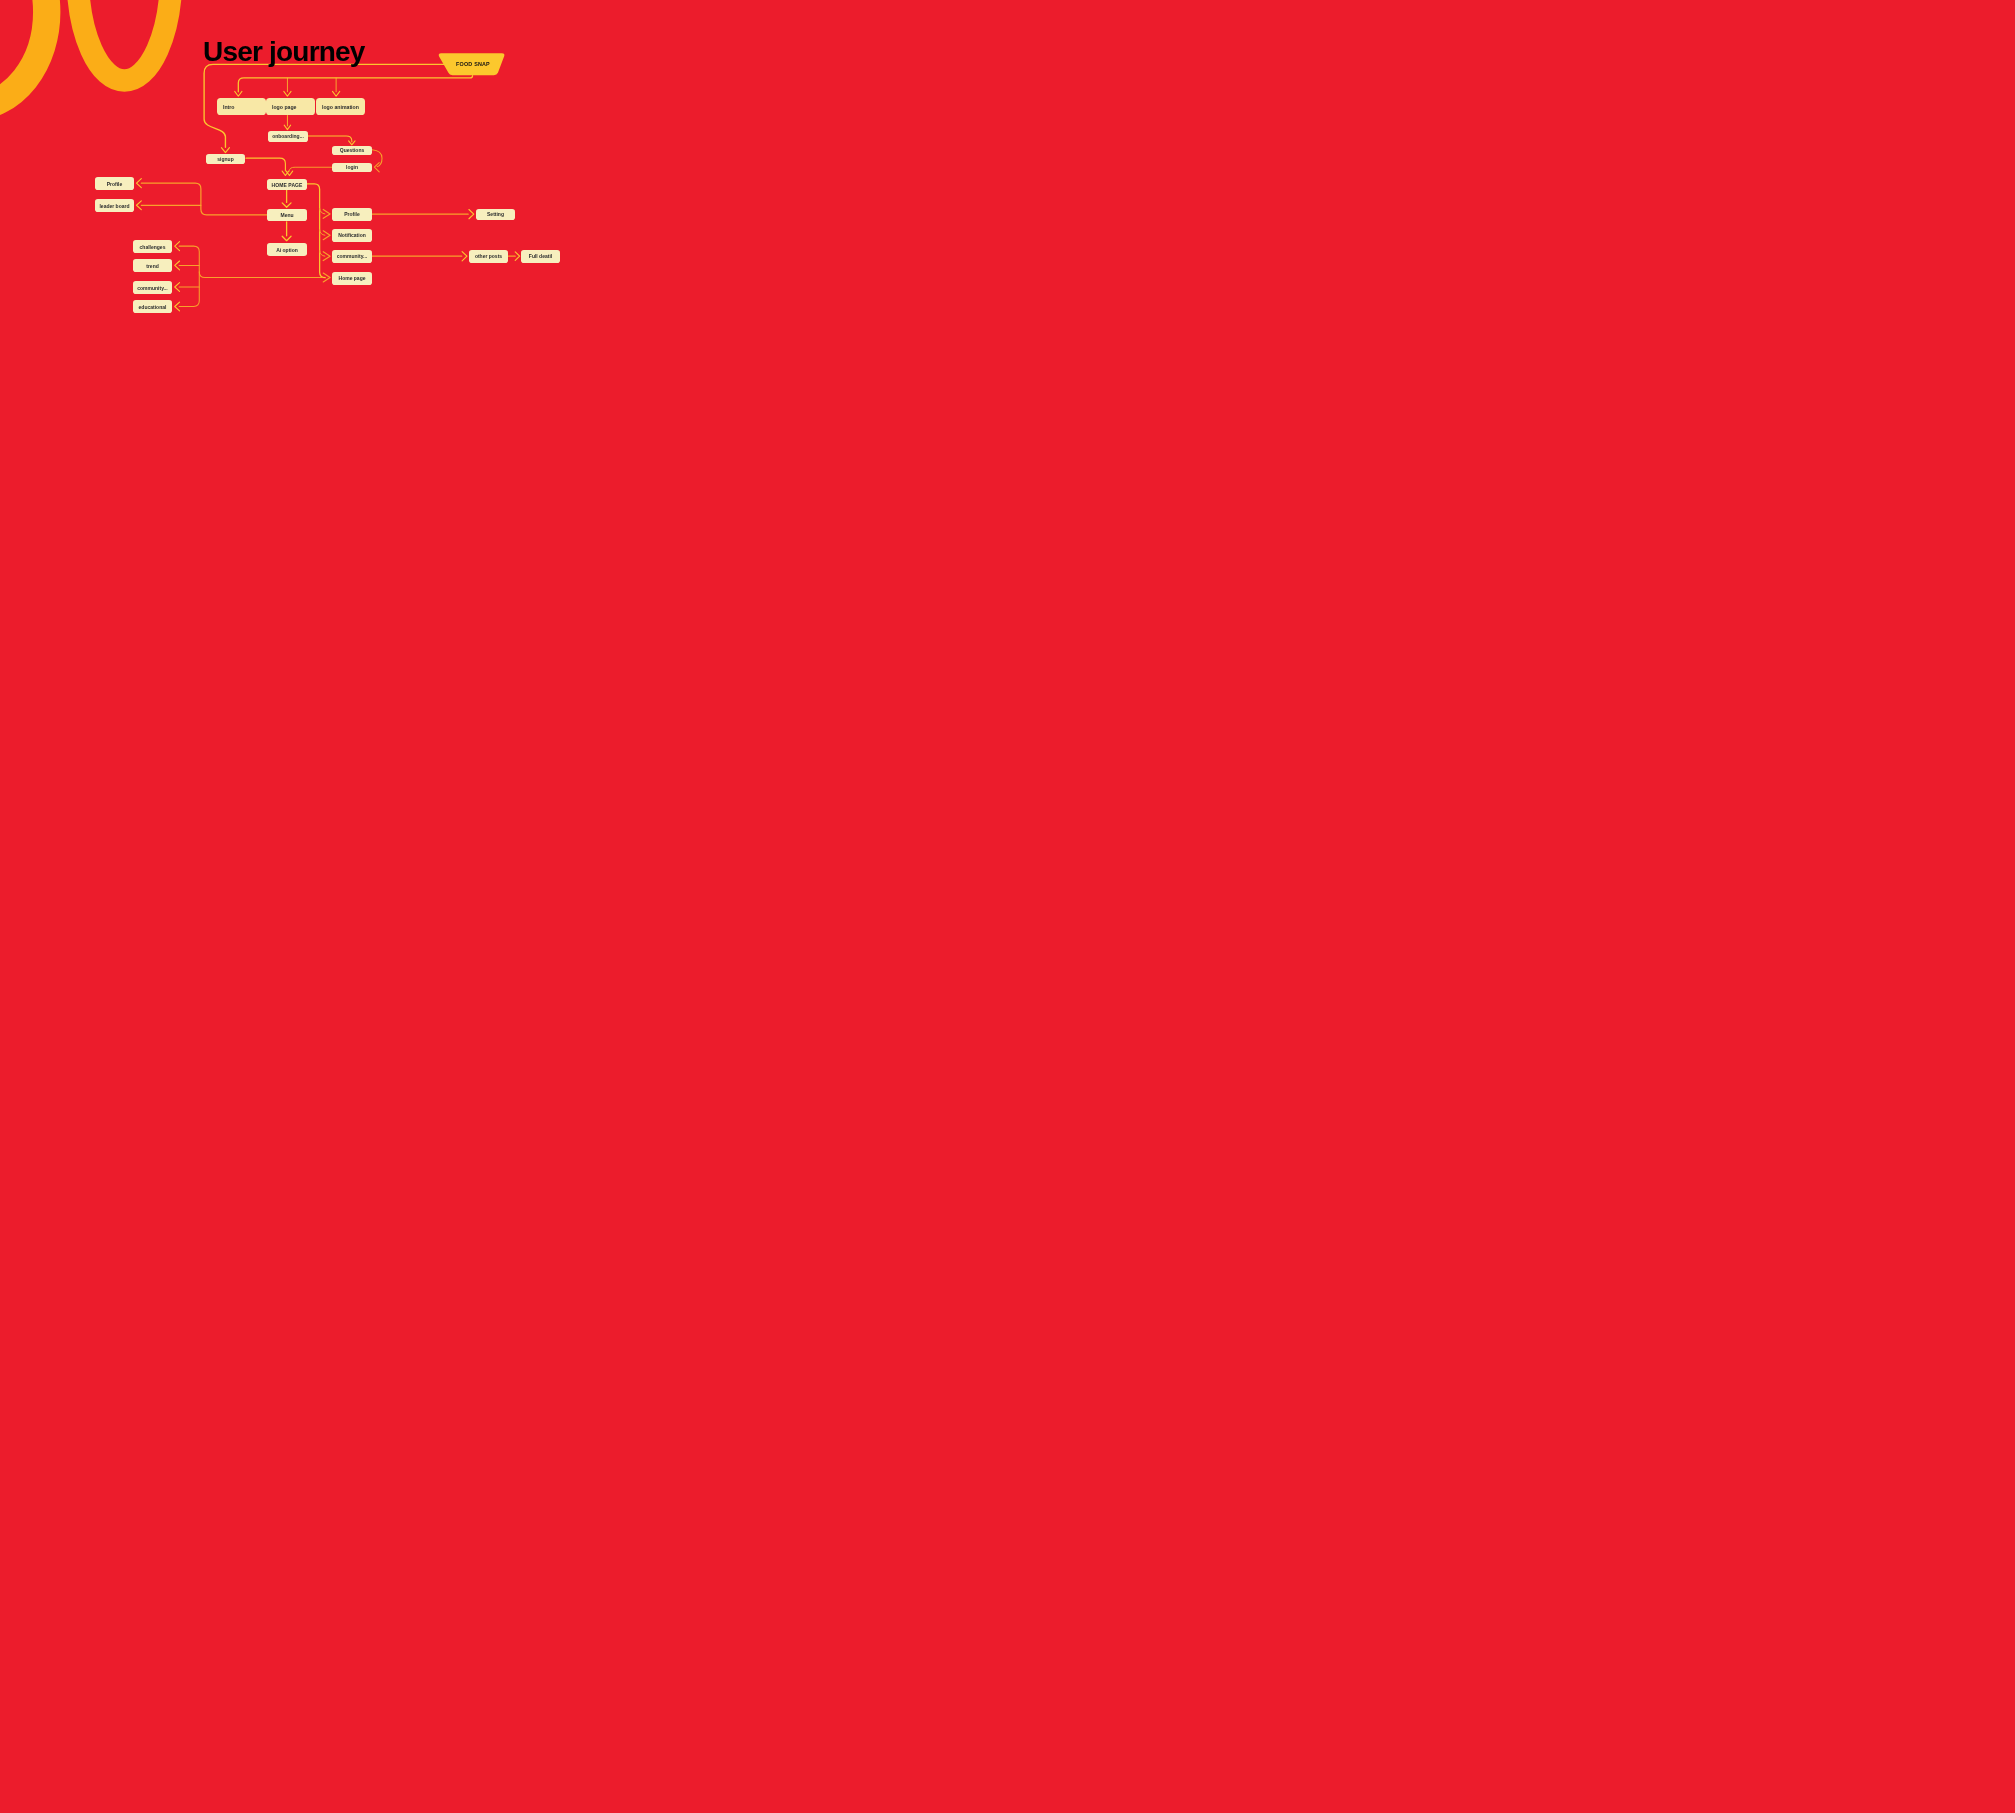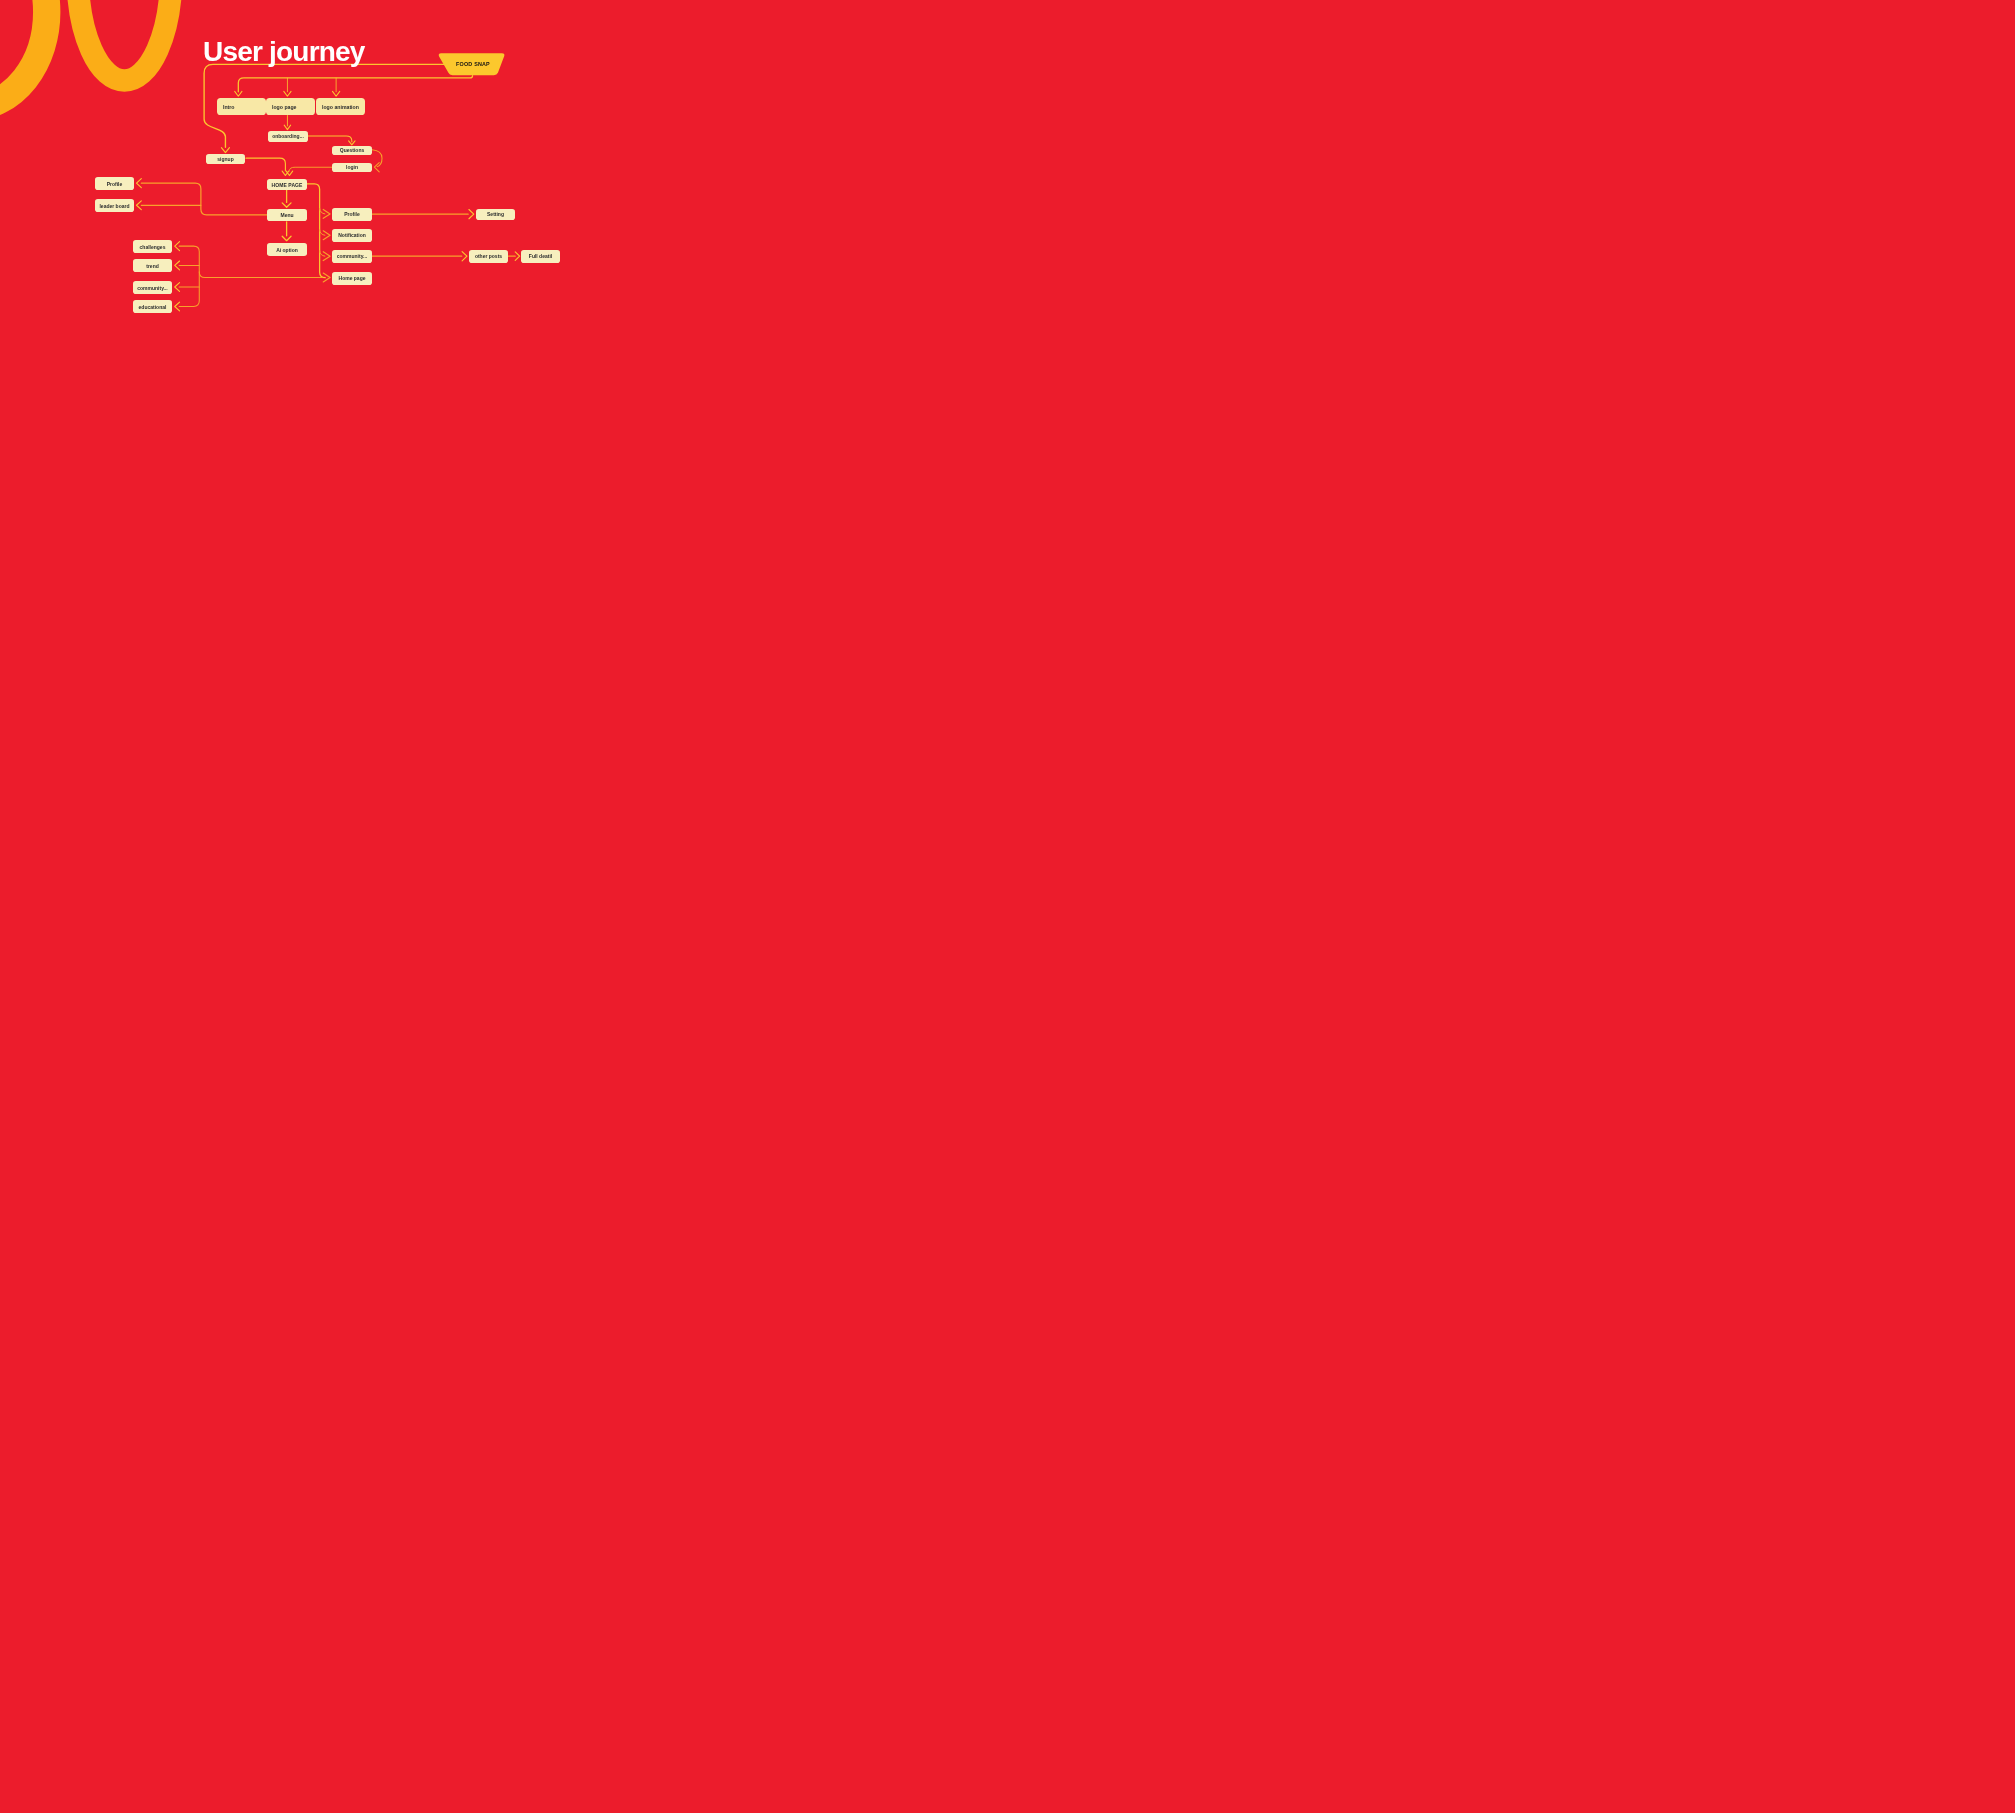--- a/index.html
+++ b/index.html
@@ -3,21 +3,21 @@
 <meta charset="utf-8">
 <style>
   html,body{margin:0;padding:0;background:#EC1C2C;}
   .stage{
     position:relative;width:632px;height:355px;overflow:hidden;
     background:#EC1C2C;font-family:"Liberation Sans",sans-serif;
   }
   .layer{position:absolute;left:0;top:0;width:632px;height:355px;}
   .title{
     position:absolute;left:203px;top:38px;margin:0;
-    font-size:28px;font-weight:800;letter-spacing:-0.8px;color:#ffffff;
+    font-size:28px;font-weight:800;letter-spacing:-0.8px;color:#000000;
     line-height:1.0;white-space:nowrap;z-index:4;
   }
   .brand-label{
     position:absolute;left:443px;top:61px;width:60px;text-align:center;
     font-size:5.4px;font-weight:600;letter-spacing:0.2px;color:#151413;z-index:4;
   }
   .node{
     position:absolute;display:flex;align-items:center;justify-content:center;
     background:#F7EFBE;border-radius:2.8px;color:#2B2D2E;
     font-size:5px;font-weight:600;white-space:nowrap;z-index:3;

